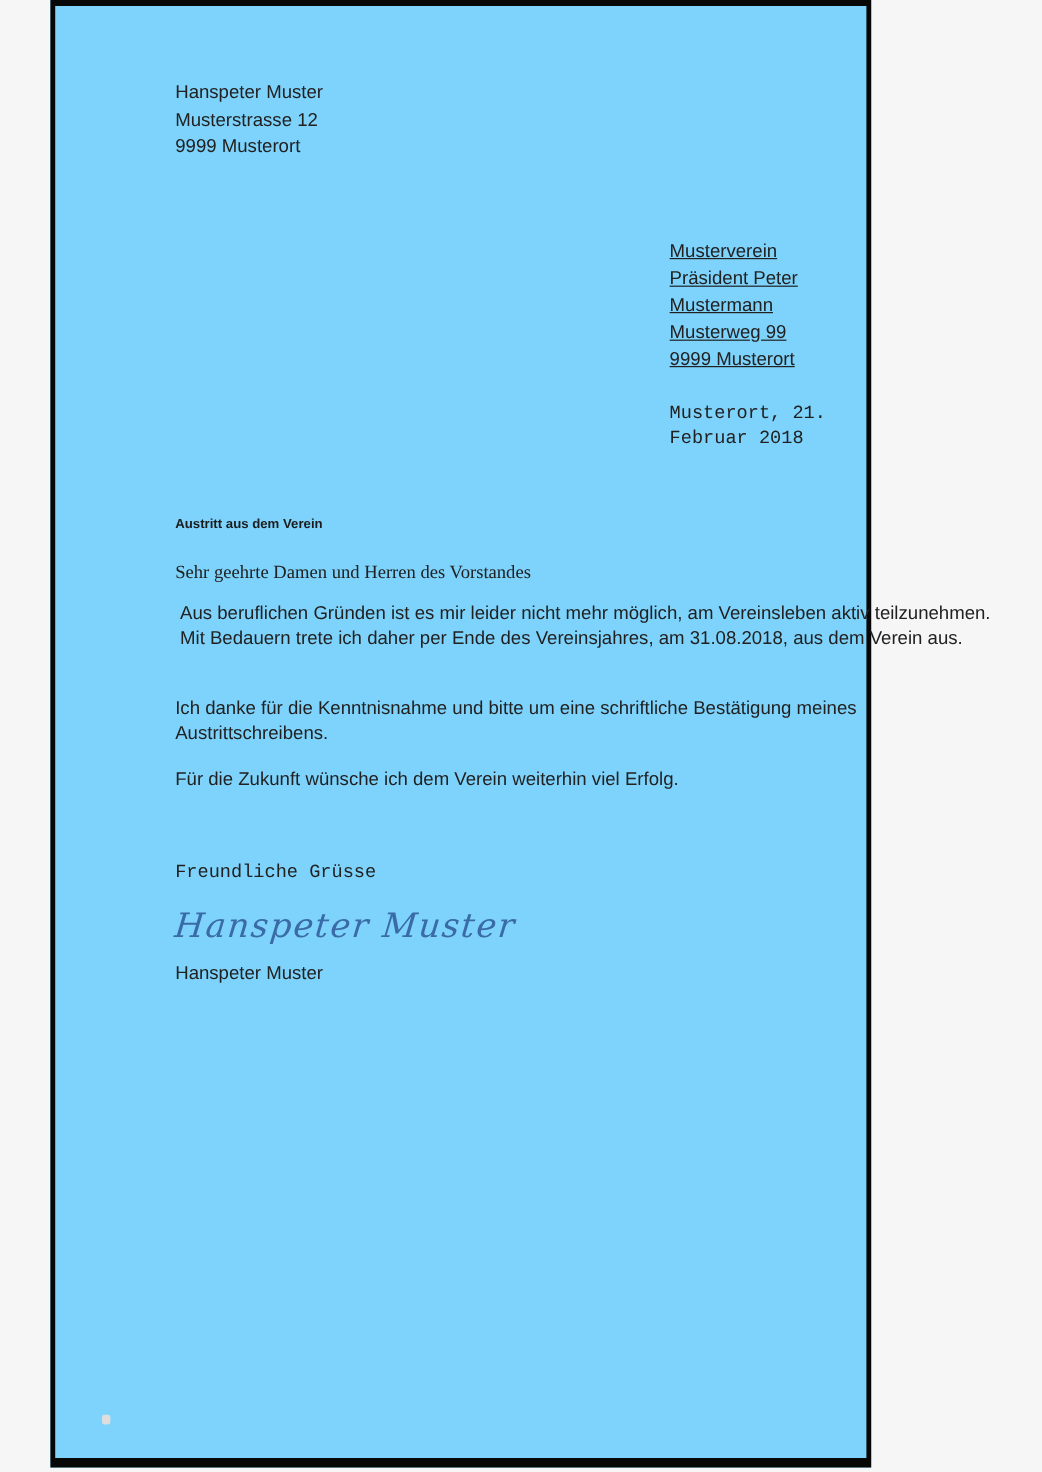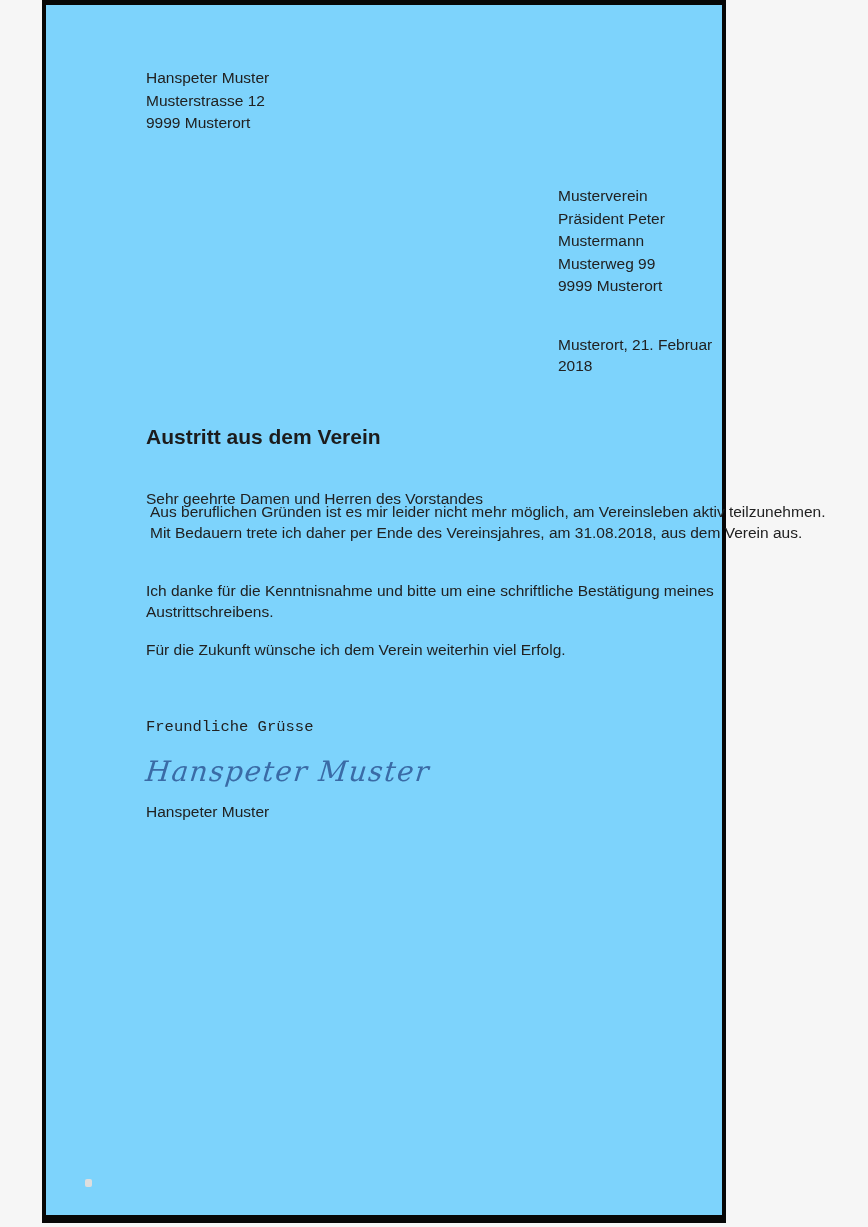--- a/index.html
+++ b/index.html
@@ -30,33 +30,33 @@
   }
   .txt {
     position: absolute;
     color: #212121;
     font-size: 15.5px;
     line-height: 21px;
     white-space: pre-line;
   }
   .addr { line-height: 22.5px; }
   .sender    { left: 100px; top: 62px; }
-  .recipient { left: 512px; top: 180px; }
-  .dateline  { left: 512px; top: 329px; }
+  .recipient { left: 512px; top: 194px; text-decoration: underline; }
+  .dateline  { left: 512px; top: 329px; font-family: Liberation Mono, monospace; }
   .subject {
     position: absolute;
     left: 100px; top: 421px;
     margin: 0;
     color: #1c1c1c;
-    font-size: 21px;
+    font-size: 11px;
     font-weight: bold;
     line-height: 22px;
     white-space: nowrap;
   }
-  .salutation { left: 100px; top: 483px; }
+  .salutation { left: 100px; top: 462px; font-family: Liberation Serif, serif; }
   .para { margin: 0; width: 676px; }
   .para-1 { left: 104px; top: 496px; }
   .para-2 { left: 100px; top: 575px; }
   .para-3 { left: 100px; top: 634px; }
   .closing { left: 100px; top: 712px; font-family: Liberation Mono, monospace; }
   .sig-script {
     position: absolute;
     left: 98px; top: 750px;
     font-family: "DejaVu Serif", cursive;
     font-style: italic;

